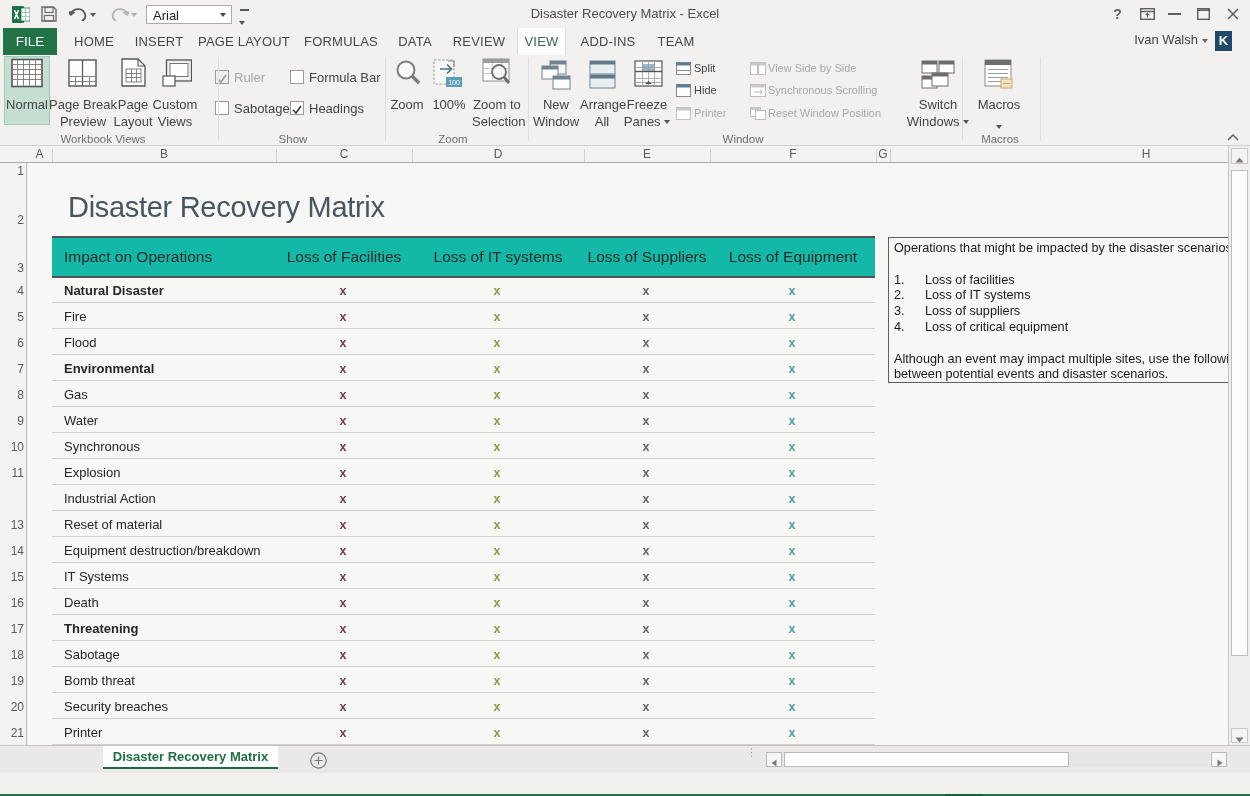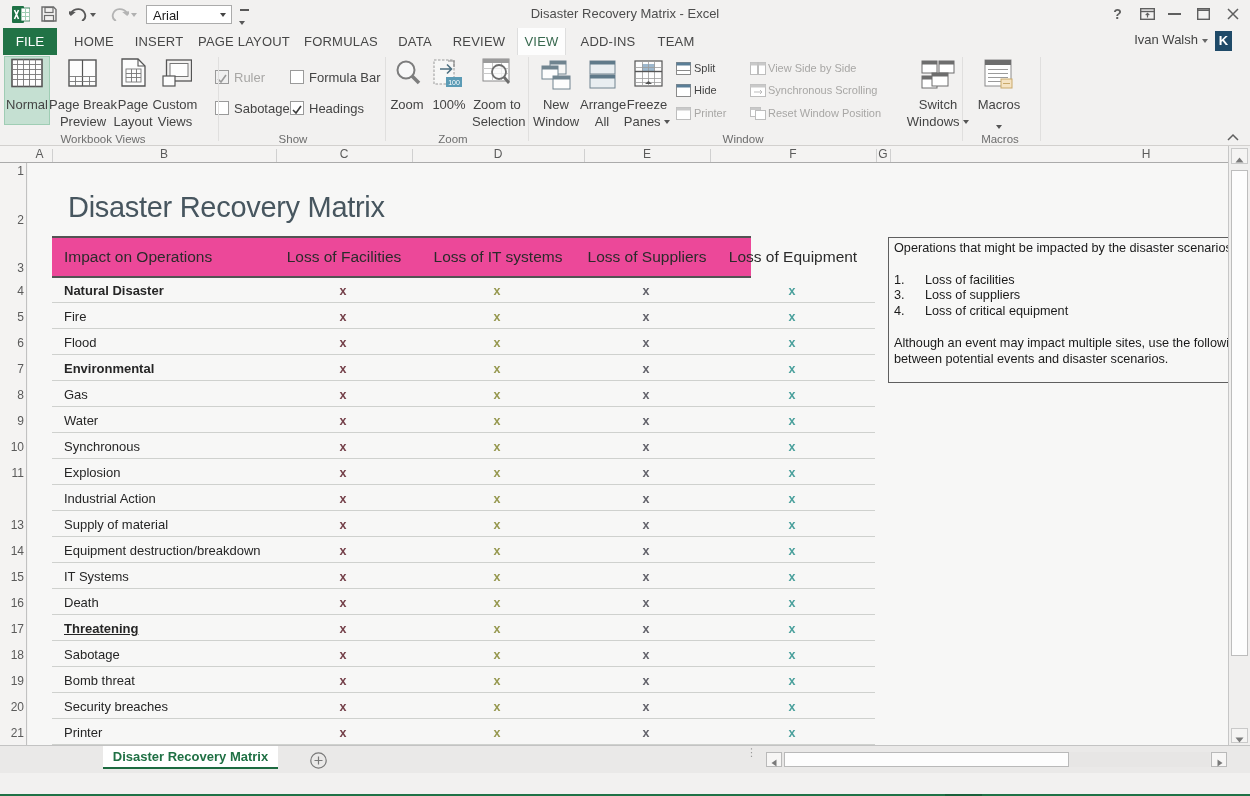--- a/index.html
+++ b/index.html
@@ -28,21 +28,21 @@
 #normalbtn { position:absolute; left:4px; top:1px; width:46px; height:69px; background:#c5e0d2; border:1px solid #9fcdb4; }
 
 #colheads { position:absolute; left:0; top:146px; width:1228px; height:17px; background:#f4f3f2; border-bottom:1px solid #ababab; }
 .colletter { position:absolute; top:0; height:16px; line-height:17px; font-size:12px; color:#5b5b5b; text-align:center; }
 .coltick { position:absolute; top:3px; height:13px; width:1px; background:#d0d0d0; }
 #rowheads { position:absolute; left:0; top:163px; width:27px; height:582px; background:#f4f3f2; border-right:1px solid #c1c1c1; }
 .rownum { position:absolute; left:0; width:24px; text-align:right; font-size:12px; color:#5b5b5b; height:14px; line-height:14px; }
 #sheet { position:absolute; left:28px; top:163px; width:1200px; height:582px; background:#f7f7f6; overflow:hidden; }
 
 #ttitle { position:absolute; left:40px; top:28px; font-size:29px; color:#47565f; letter-spacing:-0.3px; }
-#thead { position:absolute; left:24px; top:73px; width:699px; height:42px; background:#ec4899; border-top:2px solid #535353; border-bottom:2px solid #535353;padding-left:38px; }
+#thead { position:absolute; left:24px; top:73px; width:823px; height:42px; background:#14b8a6; border-top:2px solid #535353; border-bottom:2px solid #535353;padding-left:38px; }
 .hcell { position:absolute; top:0; height:38px; line-height:38px; font-size:15.5px; color:#2b2b2b; text-align:center; }
 .drow { position:absolute; left:24px; width:823px; height:26px; border-bottom:1px solid #cfd1ce; }
 .rlbl { position:absolute; left:12px; top:0; height:27px; line-height:27px; font-size:13px; color:#262626; }
 .xm { position:absolute; top:1px; height:27px; line-height:27px; font-size:12.5px; font-weight:bold; width:20px; text-align:center; }
 .xc { color:#744049; }
 .xd { color:#96984f; }
 .xe { color:#63636b; }
 .xf { color:#4aa09c; }
 
 #rpanel { position:absolute; left:860px; top:74px; width:340px; height:146px; border:1px solid #5f5f5f; border-right:none; font-size:12.7px; color:#1a1a1a; line-height:15.8px; padding:3px 0 0 5px; overflow:hidden; }
@@ -434,21 +434,21 @@
         <div class="xm xf" style="left:730px;">x</div>
       </div>
       <div class="drow" style="top:322px;">
         <div class="rlbl" style="">Industrial Action</div>
         <div class="xm xc" style="left:281px;">x</div>
         <div class="xm xd" style="left:435px;">x</div>
         <div class="xm xe" style="left:584px;">x</div>
         <div class="xm xf" style="left:730px;">x</div>
       </div>
       <div class="drow" style="top:348px;">
-        <div class="rlbl" style="">Supply of material</div>
+        <div class="rlbl" style="">Reset of material</div>
         <div class="xm xc" style="left:281px;">x</div>
         <div class="xm xd" style="left:435px;">x</div>
         <div class="xm xe" style="left:584px;">x</div>
         <div class="xm xf" style="left:730px;">x</div>
       </div>
       <div class="drow" style="top:374px;">
         <div class="rlbl" style="">Equipment destruction/breakdown</div>
         <div class="xm xc" style="left:281px;">x</div>
         <div class="xm xd" style="left:435px;">x</div>
         <div class="xm xe" style="left:584px;">x</div>
@@ -462,21 +462,21 @@
         <div class="xm xf" style="left:730px;">x</div>
       </div>
       <div class="drow" style="top:426px;">
         <div class="rlbl" style="">Death</div>
         <div class="xm xc" style="left:281px;">x</div>
         <div class="xm xd" style="left:435px;">x</div>
         <div class="xm xe" style="left:584px;">x</div>
         <div class="xm xf" style="left:730px;">x</div>
       </div>
       <div class="drow" style="top:452px;">
-        <div class="rlbl" style="font-weight:bold;text-decoration:underline;">Threatening</div>
+        <div class="rlbl" style="font-weight:bold;">Threatening</div>
         <div class="xm xc" style="left:281px;">x</div>
         <div class="xm xd" style="left:435px;">x</div>
         <div class="xm xe" style="left:584px;">x</div>
         <div class="xm xf" style="left:730px;">x</div>
       </div>
       <div class="drow" style="top:478px;">
         <div class="rlbl" style="">Sabotage</div>
         <div class="xm xc" style="left:281px;">x</div>
         <div class="xm xd" style="left:435px;">x</div>
         <div class="xm xe" style="left:584px;">x</div>
@@ -501,20 +501,21 @@
         <div class="xm xc" style="left:281px;">x</div>
         <div class="xm xd" style="left:435px;">x</div>
         <div class="xm xe" style="left:584px;">x</div>
         <div class="xm xf" style="left:730px;">x</div>
       </div>
     </div>
   <div id="rpanel">
     <div>Operations that might be impacted by the disaster scenarios</div>
     <div>&nbsp;</div>
     <div><span style="display:inline-block;width:31px;">1.</span>Loss of facilities</div>
+    <div><span style="display:inline-block;width:31px;">2.</span>Loss of IT systems</div>
     <div><span style="display:inline-block;width:31px;">3.</span>Loss of suppliers</div>
     <div><span style="display:inline-block;width:31px;">4.</span>Loss of critical equipment</div>
     <div>&nbsp;</div>
     <div>Although an event may impact multiple sites, use the following matrix to map the relationship</div>
     <div>between potential events and disaster scenarios.</div>
   </div>
 </div>
 <div id="vscroll">
   <div style="position:absolute;left:2px;top:2px;width:17px;height:16px;background:#f5f4f3;border:1px solid #c9c9c9;text-align:center;"><svg width="9" height="6" viewBox="0 0 9 6" style="margin-top:4px;">
         <path d="M0.5 5.5 L4.5 0.5 L8.5 5.5 Z" fill="#7a7a7a"></path>

